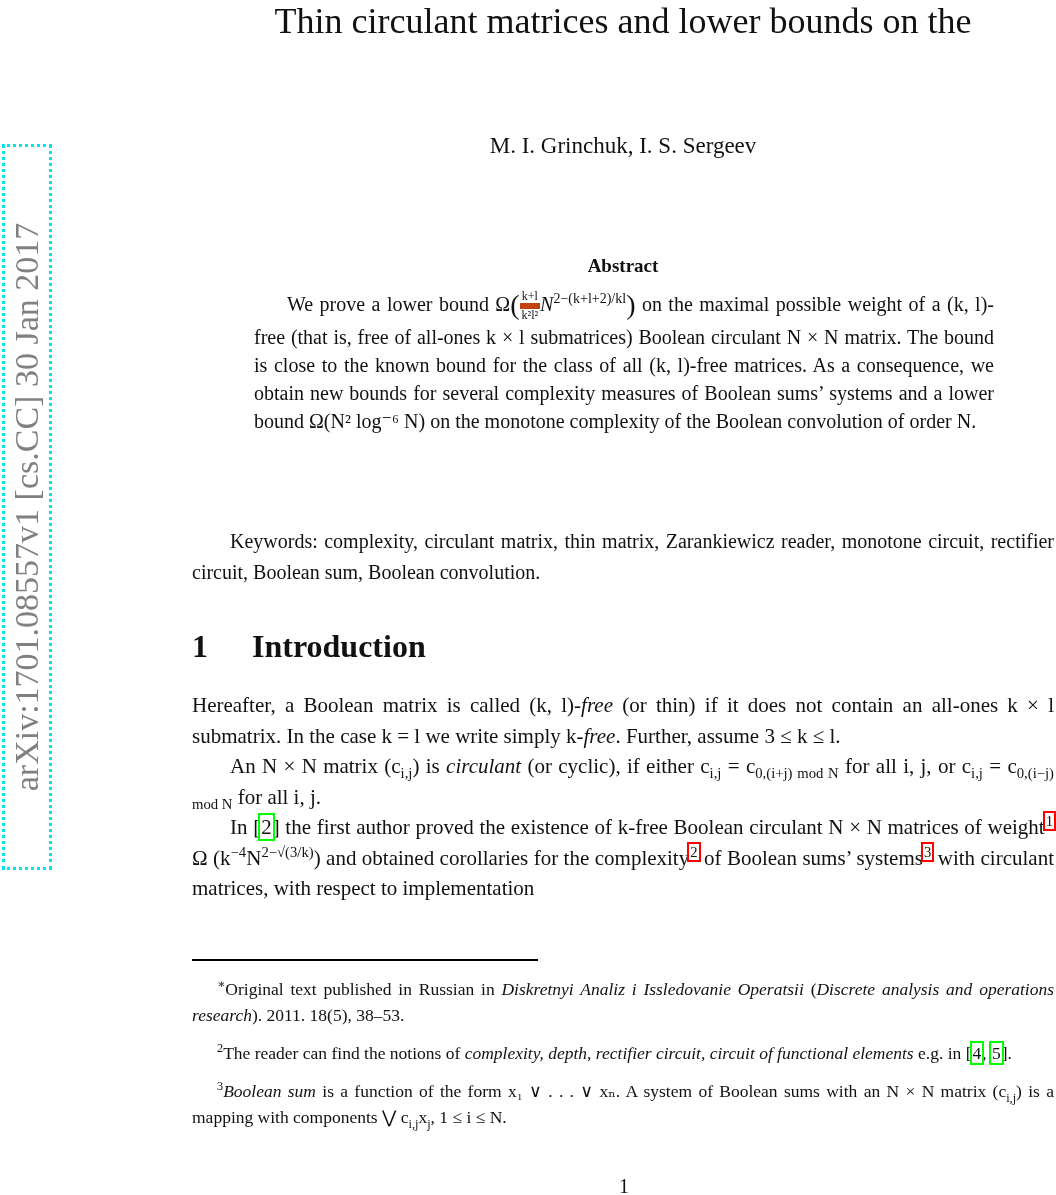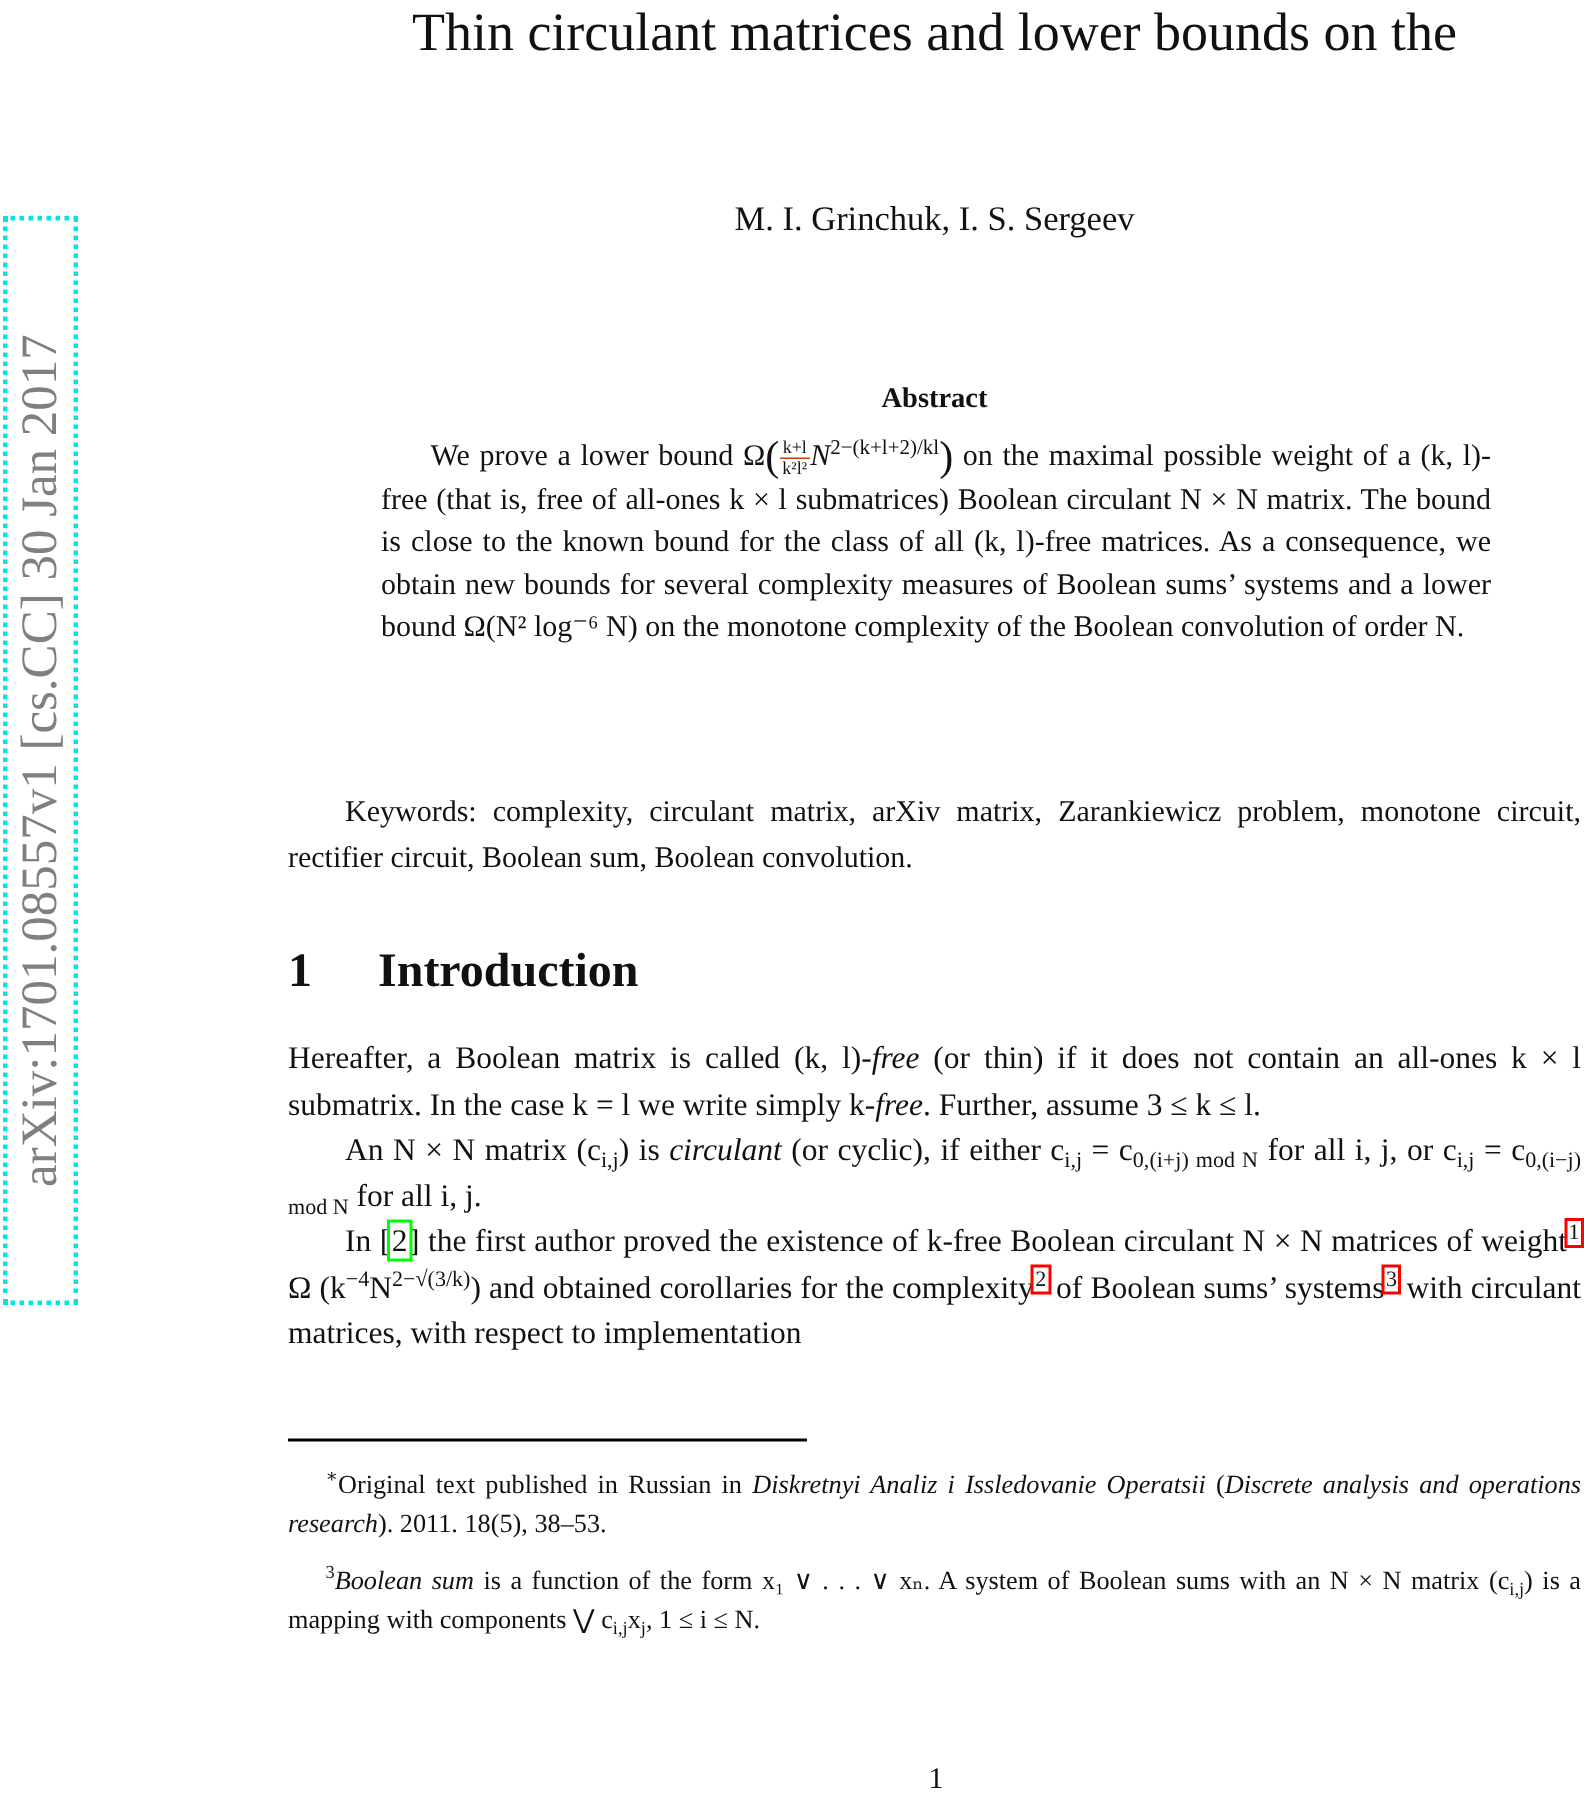--- a/index.html
+++ b/index.html
@@ -24,21 +24,21 @@
   .footnotes { left:192px; width:862px; top:964px; font-size:17.5px; line-height:26px; text-align:justify; }
   .footnotes .p { text-indent:25px;margin-top:12px; }
   .pagenum { left:0; width:1248px; top:1175px; text-align:center; font-size:20px; }
   .cite-green { outline:2px solid #00ff00; outline-offset:0px; padding:0 1px; }
   .cite-red { outline:2px solid #ff0000; outline-offset:0px; padding:0 1px; }
   .arxiv-stamp { left:2px; top:144px; width:50px; height:726px; border:3px dotted #00e5e5; box-sizing:border-box; }
   .arxiv-text { position:absolute; left:50%; top:50%; transform:translate(-50%,-50%) rotate(-90deg);
                 white-space:nowrap; font-size:34px; color:#808080; font-family:"Liberation Serif","DejaVu Serif",serif; }
   .big { font-size:140%; vertical-align:-3px; }
   .frac { display:inline-block; vertical-align:middle; text-align:center; font-size:60%; line-height:1.1; }
-  .frac .n { display:block; border-bottom:1px solid #c2410c; padding:0 2px; }
+  .frac .n { display:block; border-bottom:6px solid #c2410c; padding:0 2px; }
   .frac .d { display:block; padding:0 2px;text-align:right; }
 </style>
 </head>
 <body>
 
 <div class="abs arxiv-stamp">
   <span class="arxiv-text">arXiv:1701.08557v1  [cs.CC]  30 Jan 2017</span>
 </div>
 
 <div class="abs title serif">
@@ -47,33 +47,34 @@
 
 <div class="abs authors serif">M. I. Grinchuk, I. S. Sergeev</div>
 
 <div class="abs abstract-head serif">Abstract</div>
 
 <div class="abs abstract serif">
   <span class="indent"></span><span>We prove a lower bound Ω</span><span class="big">(</span><span class="frac"><span class="n">k+l</span><span class="d">k²l²</span></span><i>N</i><sup>2−(k+l+2)/kl</sup><span class="big">)</span> <span>on the maximal possible weight of a (k, l)-free (that is, free of all-ones k × l submatrices) Boolean circulant N × N matrix. The bound is close to the known bound for the class of all (k, l)-free matrices. As a consequence, we obtain new bounds for several complexity measures of Boolean sums’ systems and a lower bound Ω(N² log⁻⁶ N) on the monotone complexity of the Boolean convolution of order N.</span>
 </div>
 
 <div class="abs keywords serif">
-  <span style="display:inline-block;width:38px;"></span><span>Keywords: complexity, circulant matrix, arXiv matrix, Zarankiewicz problem, monotone circuit, rectifier circuit, Boolean sum, Boolean convolution.</span>
+  <span style="display:inline-block;width:38px;"></span><span>Keywords: complexity, circulant matrix, thin matrix, Zarankiewicz reader, monotone circuit, rectifier circuit, Boolean sum, Boolean convolution.</span>
 </div>
 
 <div class="abs sec serif">
   <span class="num">1</span><span>Introduction</span>
 </div>
 
 <div class="abs body-text serif">
   <p class="p"><span>Hereafter, a Boolean matrix is called (k, l)-</span><i>free</i><span> (or thin) if it does not contain an all-ones k × l submatrix. In the case k = l we write simply k-</span><i>free</i><span>. Further, assume 3 ≤ k ≤ l.</span></p>
   <p class="p ind"><span>An N × N matrix (c</span><sub>i,j</sub><span>) is </span><i>circulant</i><span> (or cyclic), if either c</span><sub>i,j</sub><span> = c</span><sub>0,(i+j) mod N</sub><span> for all i, j, or c</span><sub>i,j</sub><span> = c</span><sub>0,(i−j) mod N</sub><span> for all i, j.</span></p>
   <p class="p ind"><span>In </span>[<span class="cite-green">2</span>]<span> the first author proved the existence of k-free Boolean circulant N × N matrices of weight</span><sup class="cite-red">1</sup><span> Ω (k</span><sup>−4</sup><span>N</span><sup>2−√(3/k)</sup><span>) and obtained corollaries for the complexity</span><sup class="cite-red">2</sup><span> of Boolean sums’ systems</span><sup class="cite-red">3</sup><span> with circulant matrices, with respect to implementation</span></p>
 </div>
 
 <div class="abs fnrule"></div>
 
 <div class="abs footnotes serif">
   <p class="p"><sup>∗</sup><span>Original text published in Russian in </span><i>Diskretnyi Analiz i Issledovanie Operatsii</i><span> (</span><i>Discrete analysis and operations research</i><span>). 2011. 18(5), 38–53.</span></p>
+  <p class="p"><sup>2</sup><span>The reader can find the notions of </span><i>complexity, depth, rectifier circuit, circuit of functional elements</i><span> e.g. in [</span><span class="cite-green">4</span><span>, </span><span class="cite-green">5</span><span>].</span></p>
   <p class="p"><sup>3</sup><i>Boolean sum</i><span> is a function of the form x₁ ∨ . . . ∨ xₙ.  A system of Boolean sums with an N × N matrix (c</span><sub>i,j</sub><span>) is a mapping with components ⋁</span><span> c</span><sub>i,j</sub><span>x</span><sub>j</sub><span>, 1 ≤ i ≤ N.</span></p>
 </div>
 
 <div class="abs pagenum serif" style="left:0;width:1248px;">1</div>
 
 </body></html>

